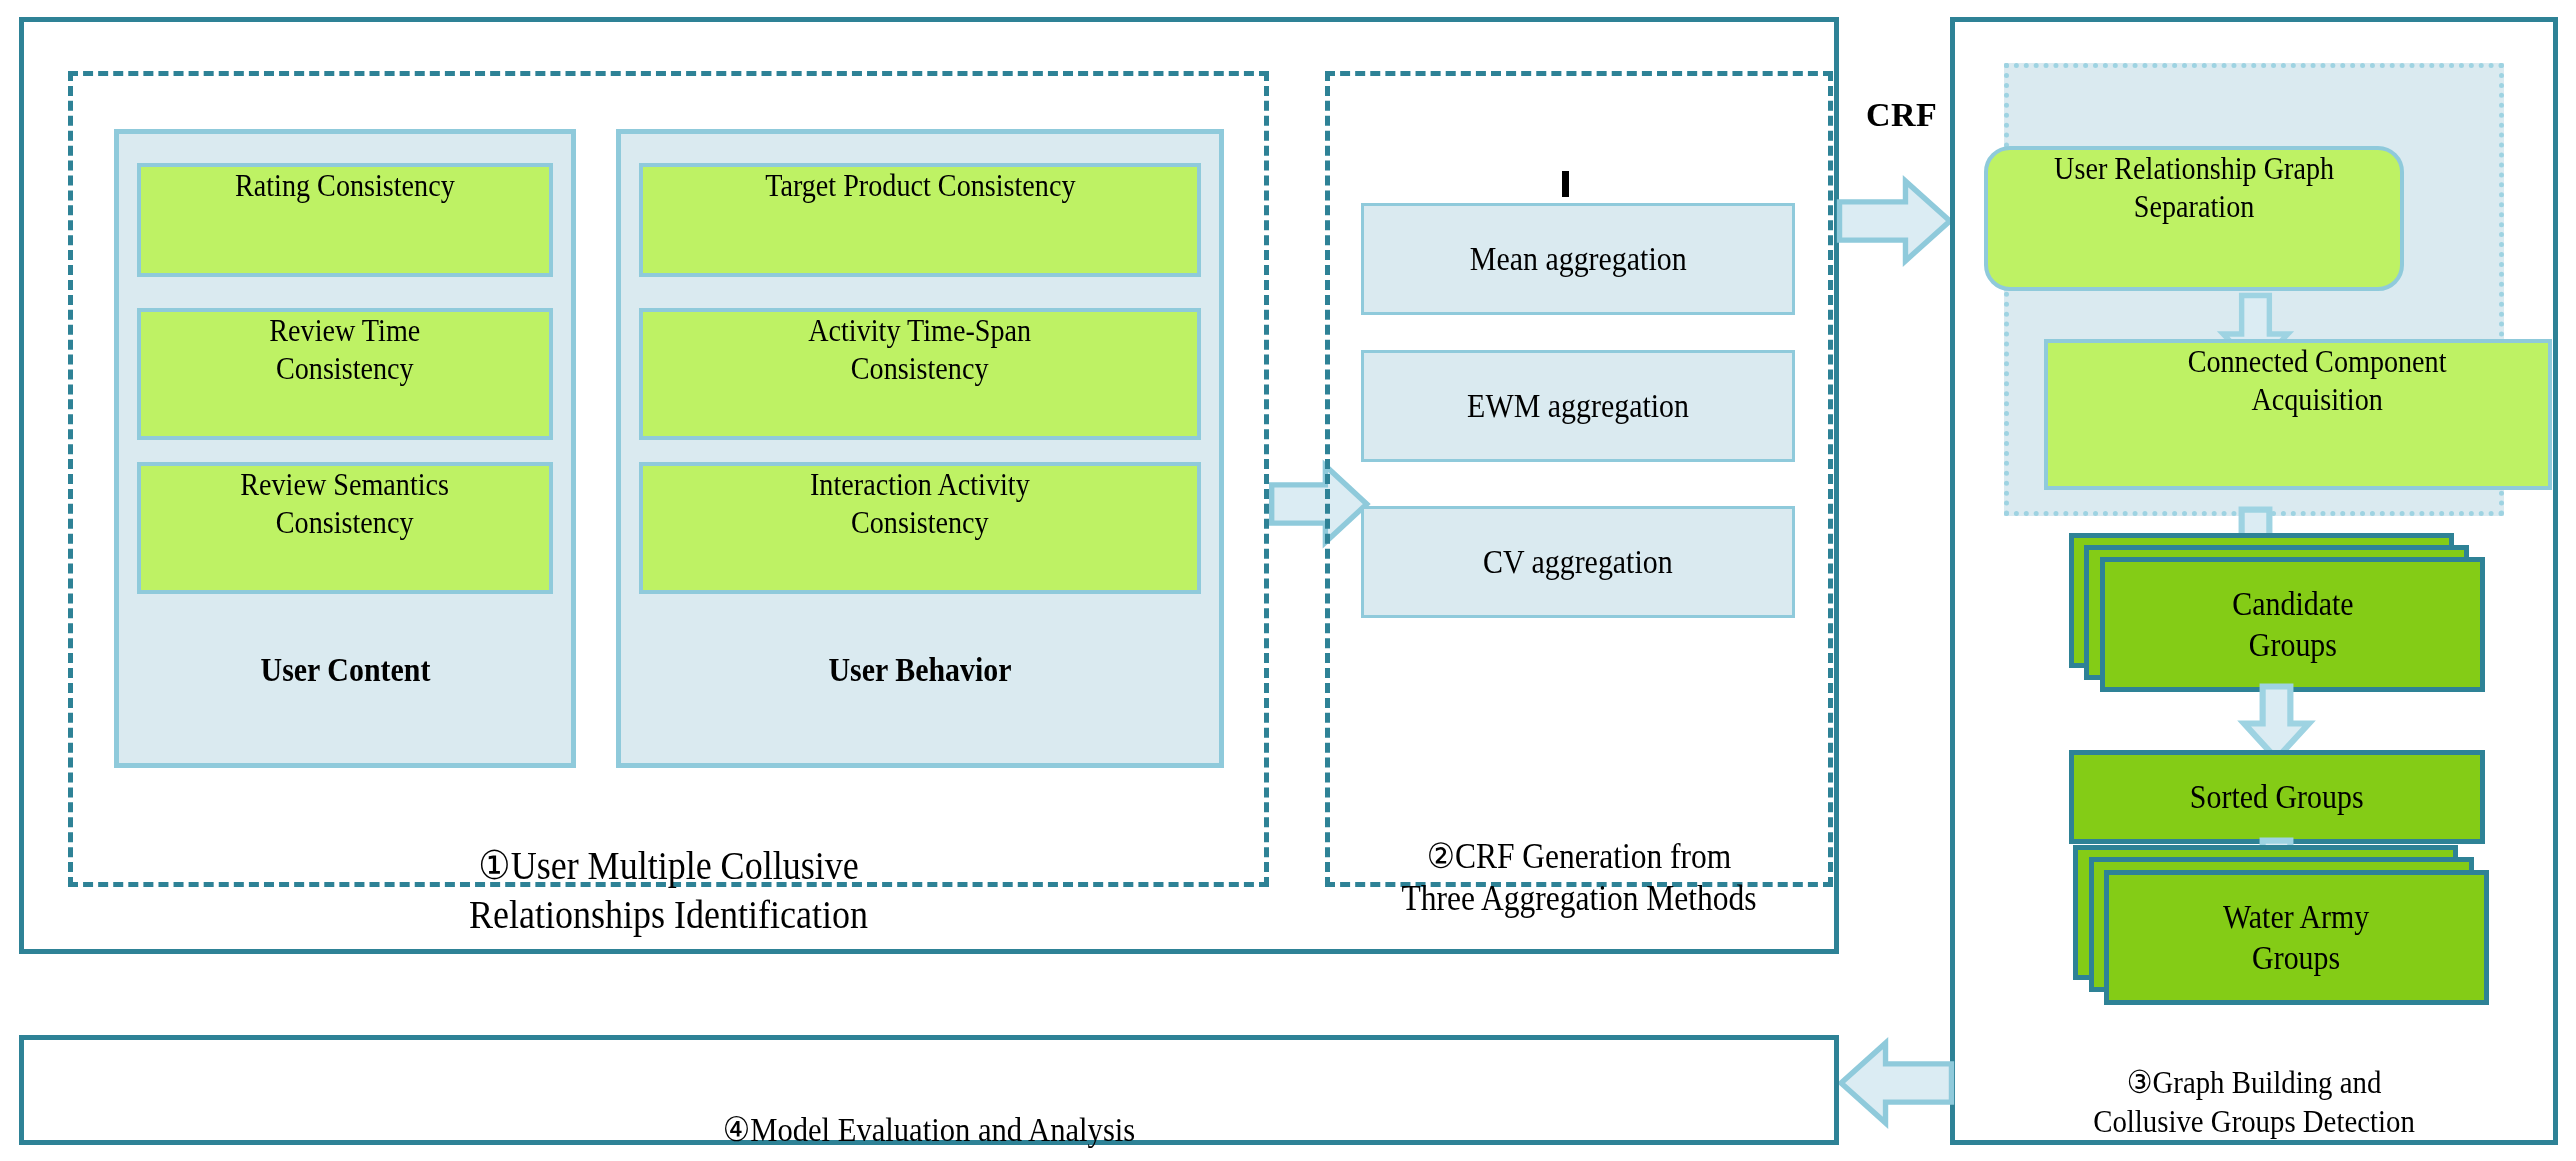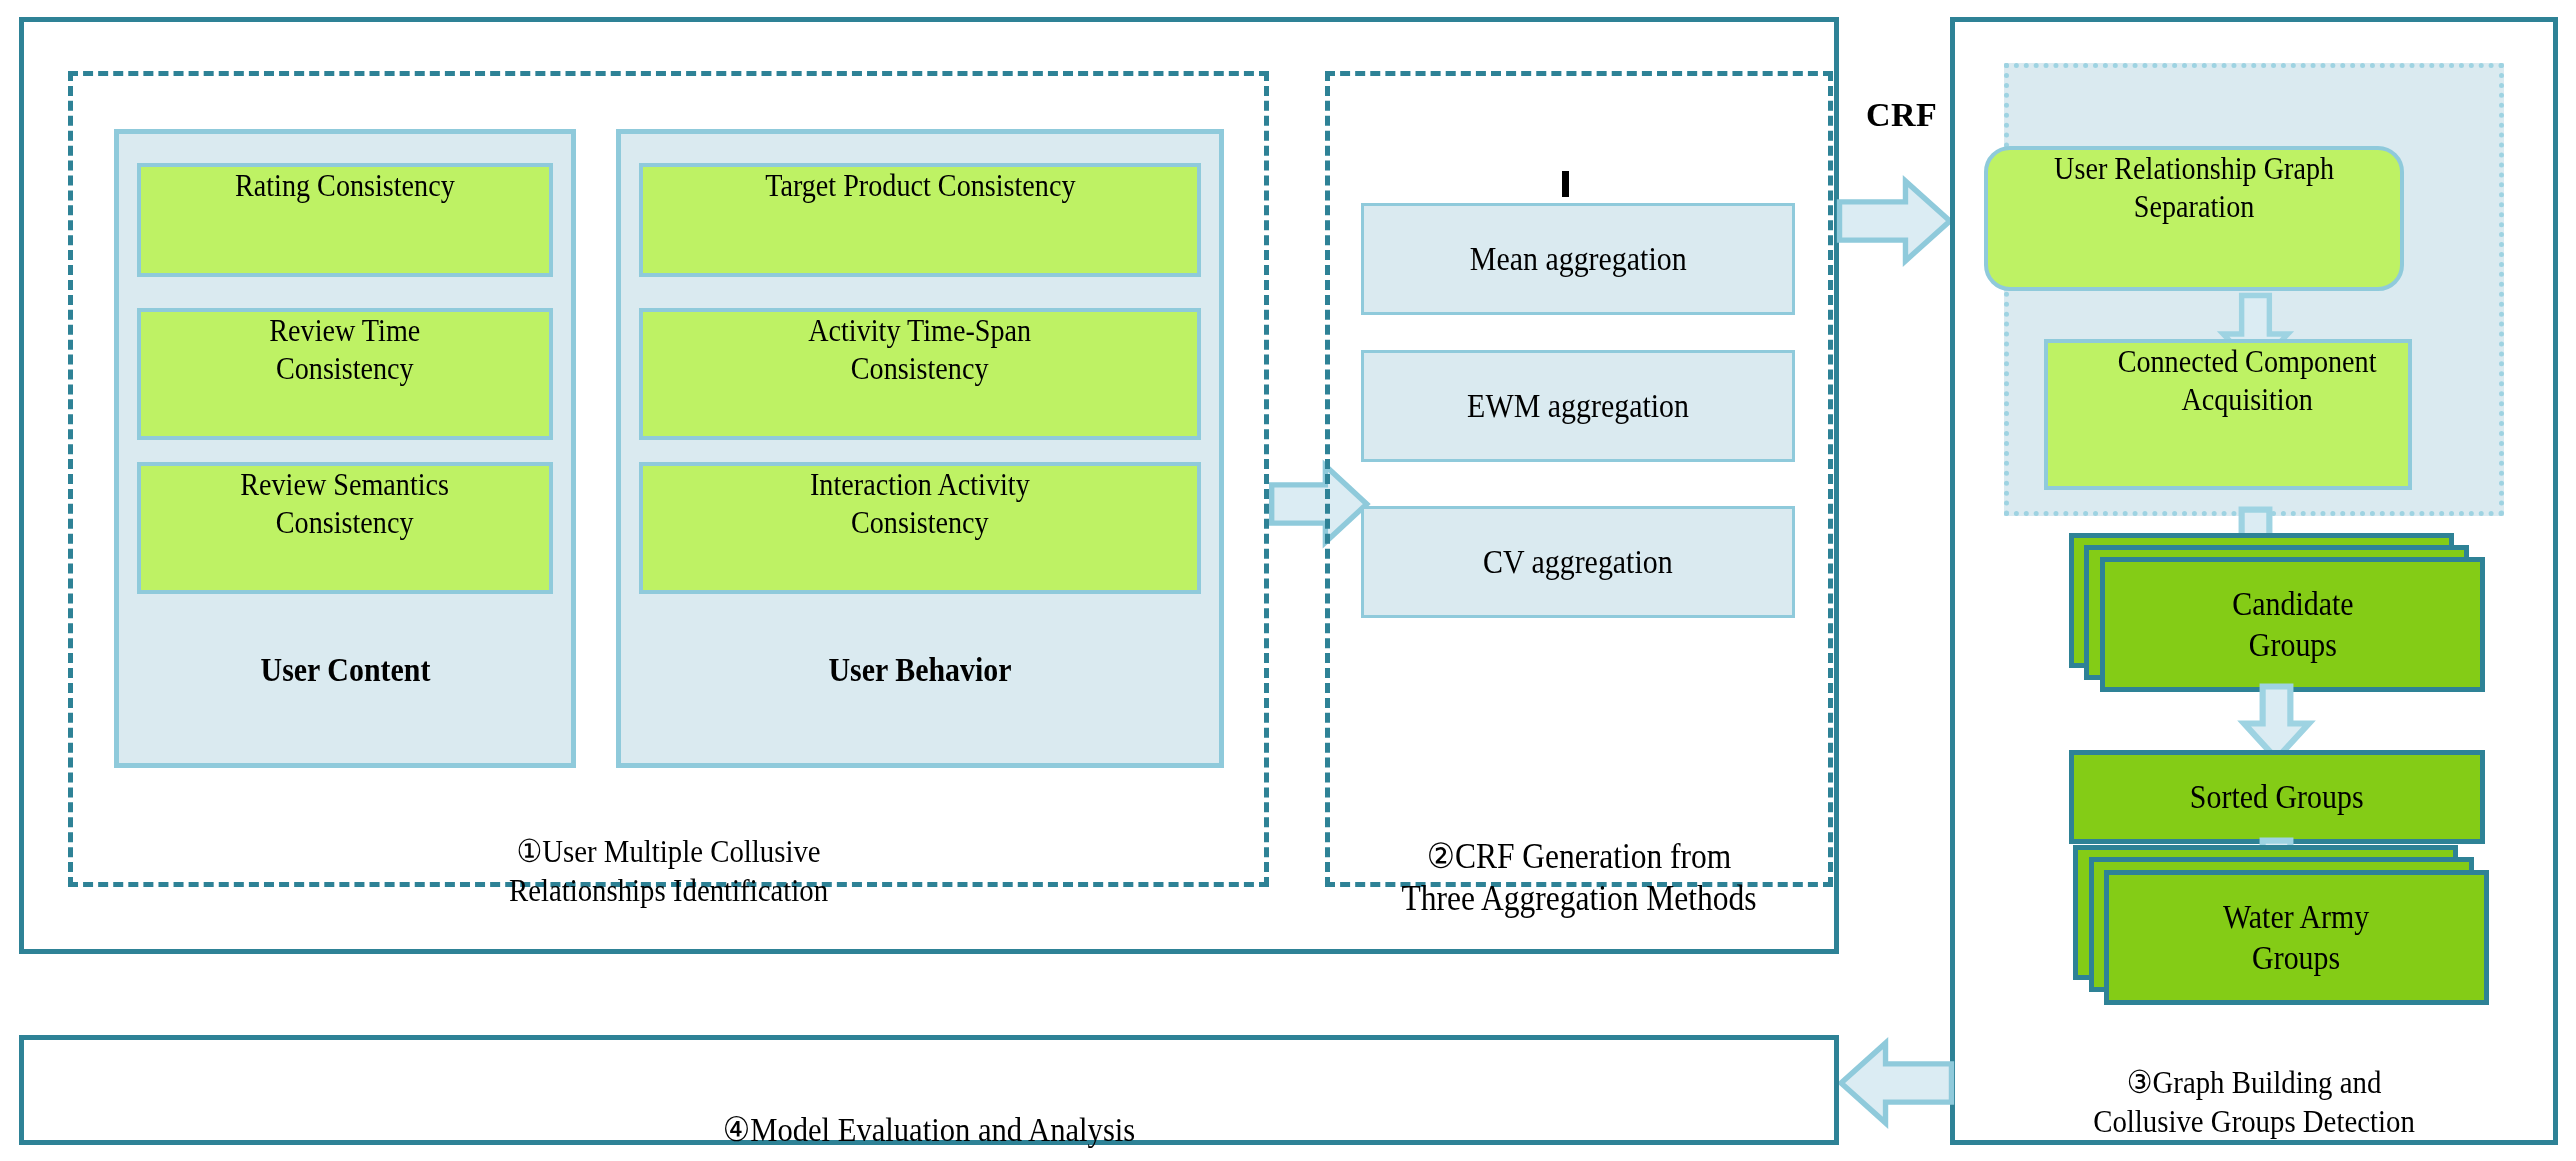--- a/index.html
+++ b/index.html
@@ -124,21 +124,21 @@
 
 <div class="abs box-white" style="left:639px;top:462px;width:562px;height:132px;">
   <span class="txt t40">Interaction Activity
 Consistency</span>
 </div>
 
 <div class="abs" style="left:616px;top:647px;width:608px;height:46px;display:flex;align-items:center;justify-content:center;">
   <span class="txt t42 bold">User Behavior</span>
 </div>
 
-<div class="caption" style="left:68px;top:793px;width:1201px;font-size:32px;">
+<div class="caption" style="left:68px;top:793px;width:1201px;font-size:40px;">
   <span>①User Multiple Collusive
 Relationships Identification</span>
 </div>
 
 <svg style="left:1270px;top:458px;width:100px;height:92px;" viewBox="0 0 130 120">
   <polygon points="2,35 72,35 72,10 126,60 72,110 72,85 2,85" fill="#dbecf3" stroke="#8fcadb" stroke-width="7" stroke-linejoin="miter"></polygon>
 </svg>
 
 <div class="abs frame-dashed" style="left:1325px;top:71px;width:508px;height:816px;"></div>
 
@@ -173,21 +173,21 @@
 
 <div class="abs box-white" style="left:1984px;top:146px;width:420px;height:145px;border-radius:26px;">
   <span class="txt t40">User Relationship Graph
 Separation</span>
 </div>
 
 <svg style="left:2217px;top:294px;width:77px;height:77px;" viewBox="0 0 100 100">
   <polygon points="32,2 68,2 68,52 92,52 50,96 8,52 32,52" fill="#dbecf3" stroke="#9ed3e2" stroke-width="7" stroke-linejoin="miter"></polygon>
 </svg>
 
-<div class="abs box-white" style="left:2044px;top:339px;width:368px;height:151px;padding-left:39px;">
+<div class="abs box-white" style="left:2044px;top:339px;width:508px;height:151px;padding-left:39px;">
   <span class="txt t40">Connected Component
 Acquisition</span>
 </div>
 
 <svg style="left:2217px;top:508px;width:77px;height:85px;" viewBox="0 0 100 110">
   <polygon points="32,2 68,2 68,58 92,58 50,106 8,58 32,58" fill="#dbecf3" stroke="#9ed3e2" stroke-width="8" stroke-linejoin="miter"></polygon>
 </svg>
 
 <div class="abs box-dark" style="left:2069px;top:533px;width:385px;height:135px;"></div>
 <div class="abs box-dark" style="left:2084px;top:545px;width:385px;height:135px;"></div>

